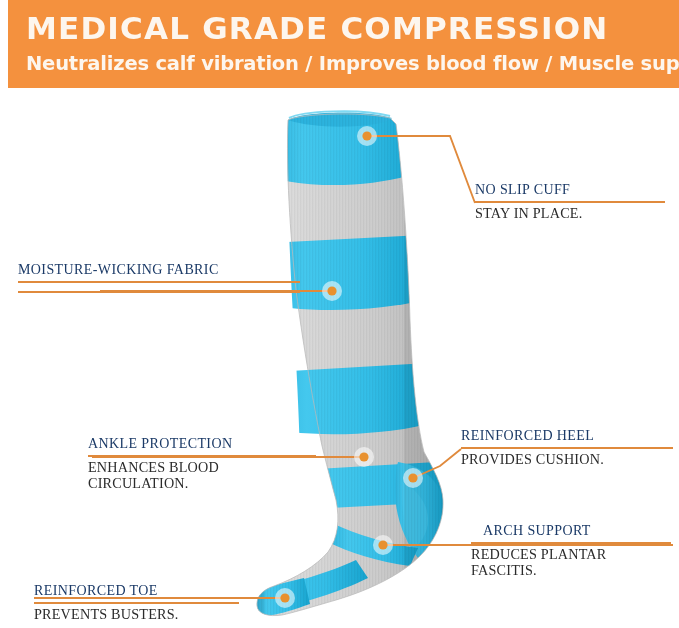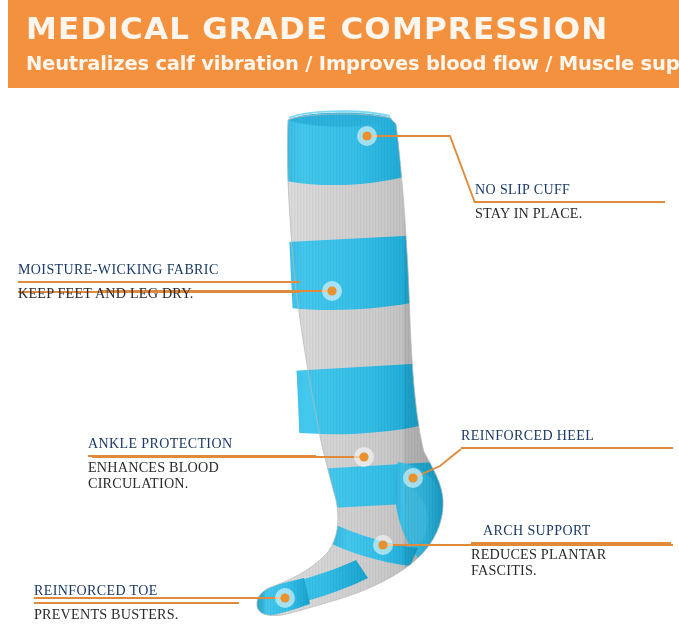--- a/index.html
+++ b/index.html
@@ -265,33 +265,33 @@
 
   <div class="callout lbl-cuff">
     <div class="title">NO SLIP CUFF</div>
     <div class="rule"></div>
     <div class="sub">STAY IN PLACE.</div>
   </div>
 
   <div class="callout lbl-moist">
     <div class="title">MOISTURE-WICKING FABRIC</div>
     <div class="rule"></div>
-    <div class="sub">KEEP FEET AND LEG DRY.</div>
   </div>
 
   <div class="callout lbl-ankle">
     <div class="title">ANKLE PROTECTION</div>
     <div class="rule"></div>
     <div class="sub">ENHANCES BLOOD</div>
     <div class="sub" style="margin-top:0;">CIRCULATION.</div>
   </div>
 
   <div class="callout lbl-heel">
     <div class="title">REINFORCED HEEL</div>
     <div class="rule"></div>
+    <div class="sub">PROVIDES CUSHION.</div>
   </div>
 
   <div class="callout lbl-arch">
     <div class="title">ARCH SUPPORT</div>
     <div class="rule"></div>
     <div class="sub">REDUCES PLANTAR</div>
     <div class="sub" style="margin-top:0;">FASCITIS.</div>
   </div>
 
   <div class="callout lbl-toe">

